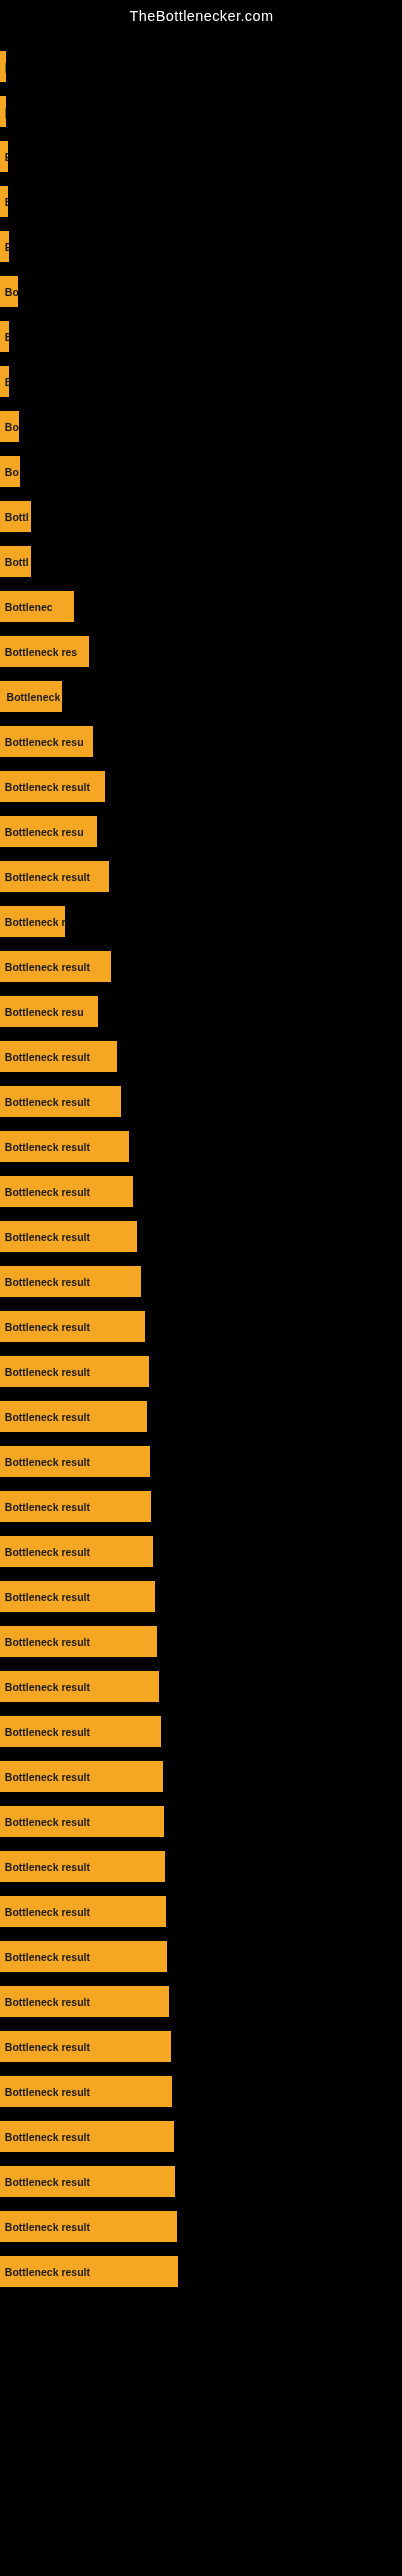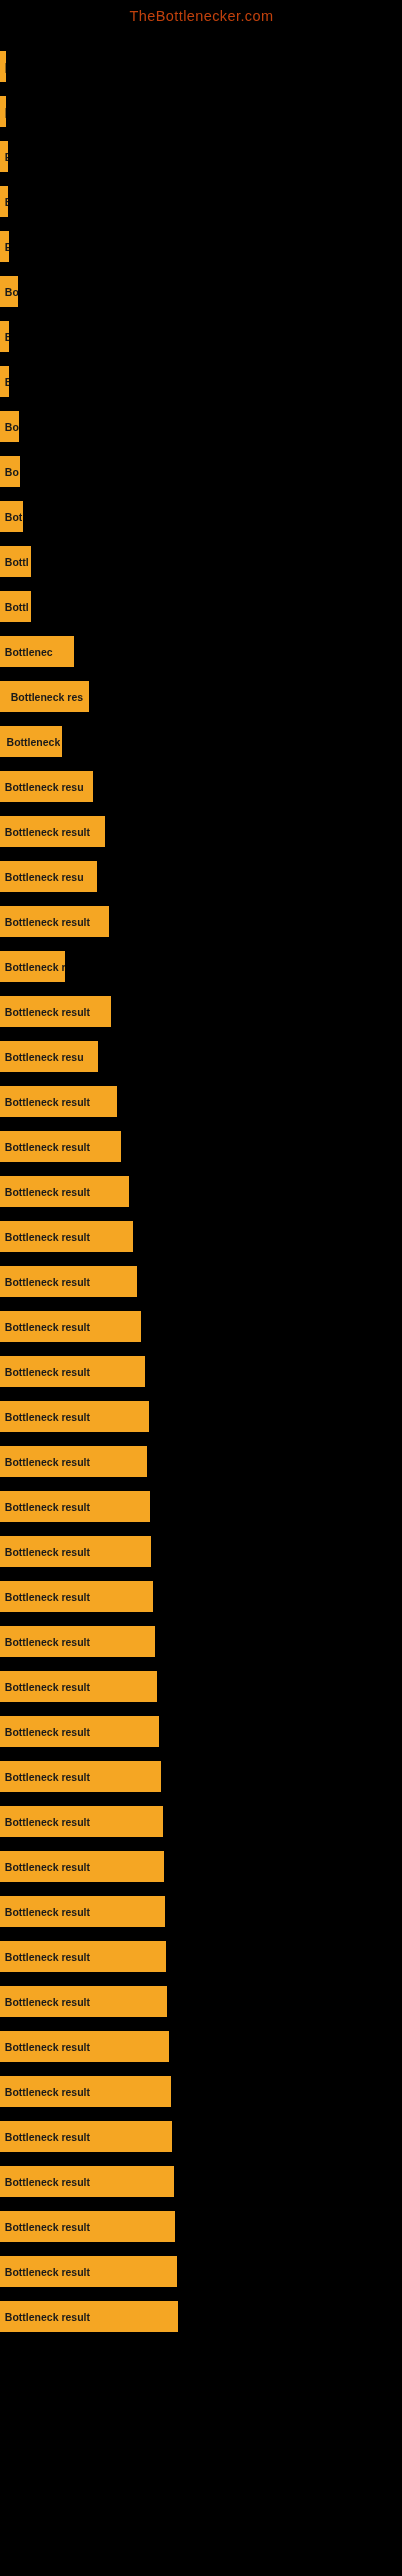--- a/index.html
+++ b/index.html
@@ -10,21 +10,21 @@
 
     body {
       background-color: #000000;
       width: 403px;
       min-height: 2576px;
       font-family: Arial, sans-serif;
       position: relative;
     }
 
     .site-title {
-      color: #c2410c;
+      color: #ffffff;
       font-size: 14.5px;
       text-align: center;
       padding: 8px 0 12px 0;
       letter-spacing: 0.4px;
     }
 
     .bars-container {
       padding: 8px 0;
       display: flex;
       flex-direction: column;
@@ -107,41 +107,36 @@
       <div class="bar" style="width: 19.3px;">
         <span class="bar-label">Bo</span>
       </div>
     </div>
     <div class="bar-row">
       <div class="bar" style="width: 20px;">
         <span class="bar-label">Bo</span>
       </div>
     </div>
     <div class="bar-row">
-      <div class="bar" style="width: 22.5px;">
-        <span class="bar-label">Bot</span>
-      </div>
-    </div>
-    <div class="bar-row">
       <div class="bar" style="width: 31px;">
         <span class="bar-label">Bottl</span>
       </div>
     </div>
     <div class="bar-row">
       <div class="bar" style="width: 31px;">
         <span class="bar-label">Bottl</span>
       </div>
     </div>
     <div class="bar-row">
       <div class="bar" style="width: 74px;">
         <span class="bar-label">Bottlenec</span>
       </div>
     </div>
     <div class="bar-row">
-      <div class="bar" style="width: 89px; justify-content: center;">
+      <div class="bar" style="width: 89px;">
         <span class="bar-label">Bottleneck res</span>
       </div>
     </div>
     <div class="bar-row">
       <div class="bar" style="width: 62px; justify-content: center;">
         <span class="bar-label">Bottleneck</span>
       </div>
     </div>
     <div class="bar-row">
       <div class="bar" style="width: 93px;">

